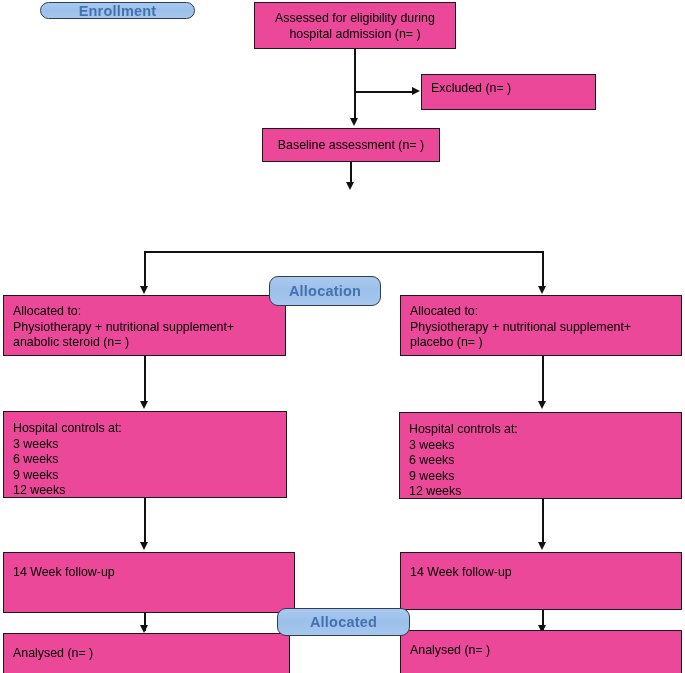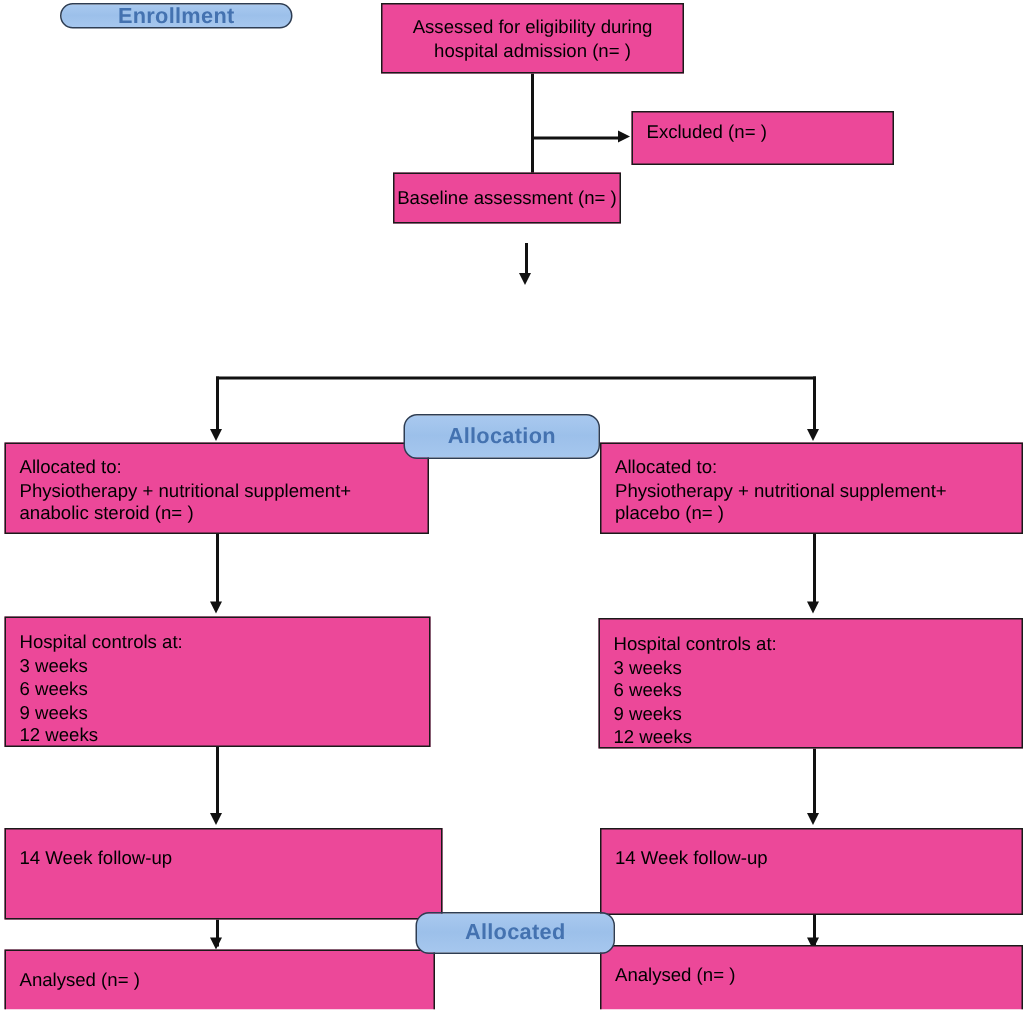--- a/index.html
+++ b/index.html
@@ -89,35 +89,35 @@
   <div class="ln v" style="left:354px; top:49px; height:71px;"></div>
   <div class="arw down" style="left:350px; top:118px;"></div>
 
   <div class="ln h" style="left:355px; top:91px; width:58px;"></div>
   <div class="arw right" style="left:412px; top:87px;"></div>
 
   <div class="box" style="left:421px; top:74px; width:175px; height:36px;">
     <div class="txt" style="top:6px;">Excluded  (n=   )</div>
   </div>
 
-  <div class="box center" style="left:262px; top:115px; width:152px; height:34px;">
+  <div class="box center" style="left:262px; top:128px; width:178px; height:34px;">
     <div class="txt" style="top:9px;">Baseline assessment (n=  )</div>
   </div>
 
   <div class="ln v" style="left:350px; top:162px; height:22px;"></div>
   <div class="arw down" style="left:346px; top:182px;"></div>
 
 
   <div class="ln h" style="left:144px; top:251px; width:400px;"></div>
   <div class="ln v" style="left:144px; top:251px; height:38px;"></div>
   <div class="arw down" style="left:140px; top:286px;"></div>
   <div class="ln v" style="left:542px; top:251px; height:38px;"></div>
   <div class="arw down" style="left:538px; top:286px;"></div>
 
-  <div class="pill" style="left:269px; top:276px; width:131px; height:30px;">Allocation</div>
+  <div class="pill" style="left:269px; top:276px; width:112px; height:30px;">Allocation</div>
 
   <div class="box" style="left:3px; top:295px; width:283px; height:61px;">
     <div class="txt" style="top:8px;">Allocated to:
 Physiotherapy + nutritional supplement+
 anabolic steroid (n=  )</div>
   </div>
   <div class="box" style="left:400px; top:295px; width:282px; height:61px;">
     <div class="txt" style="top:8px;">Allocated to:
 Physiotherapy + nutritional supplement+
 placebo (n=  )</div>

